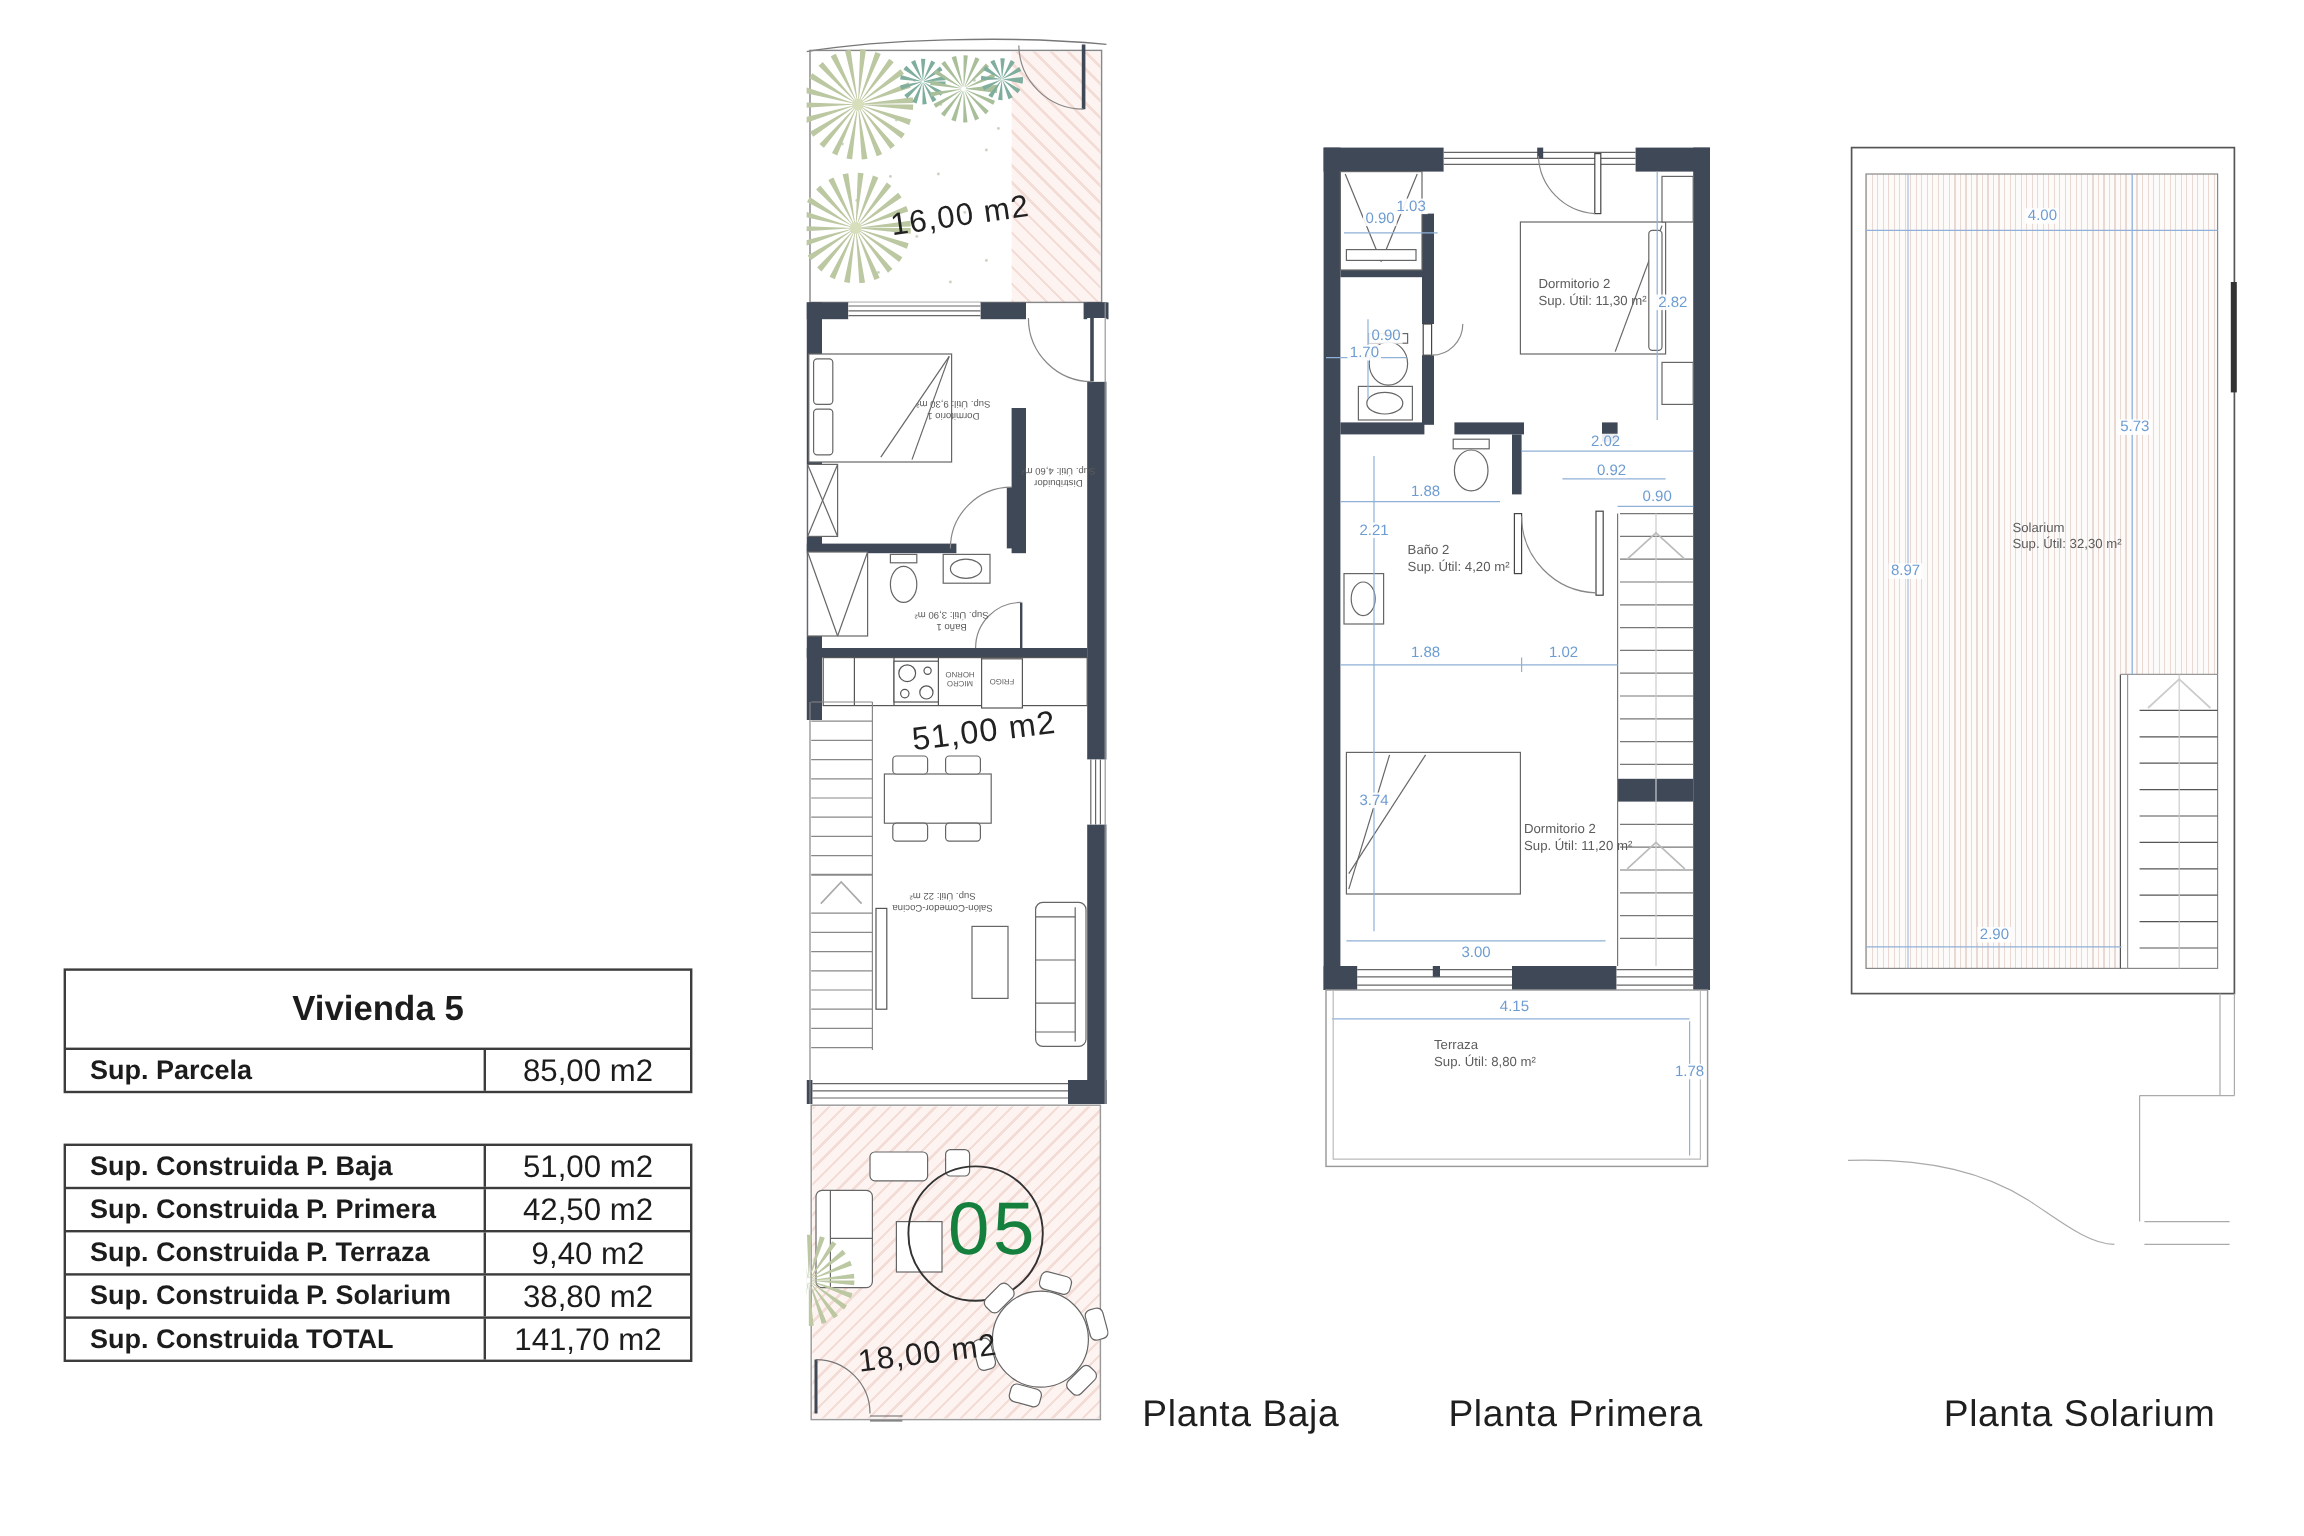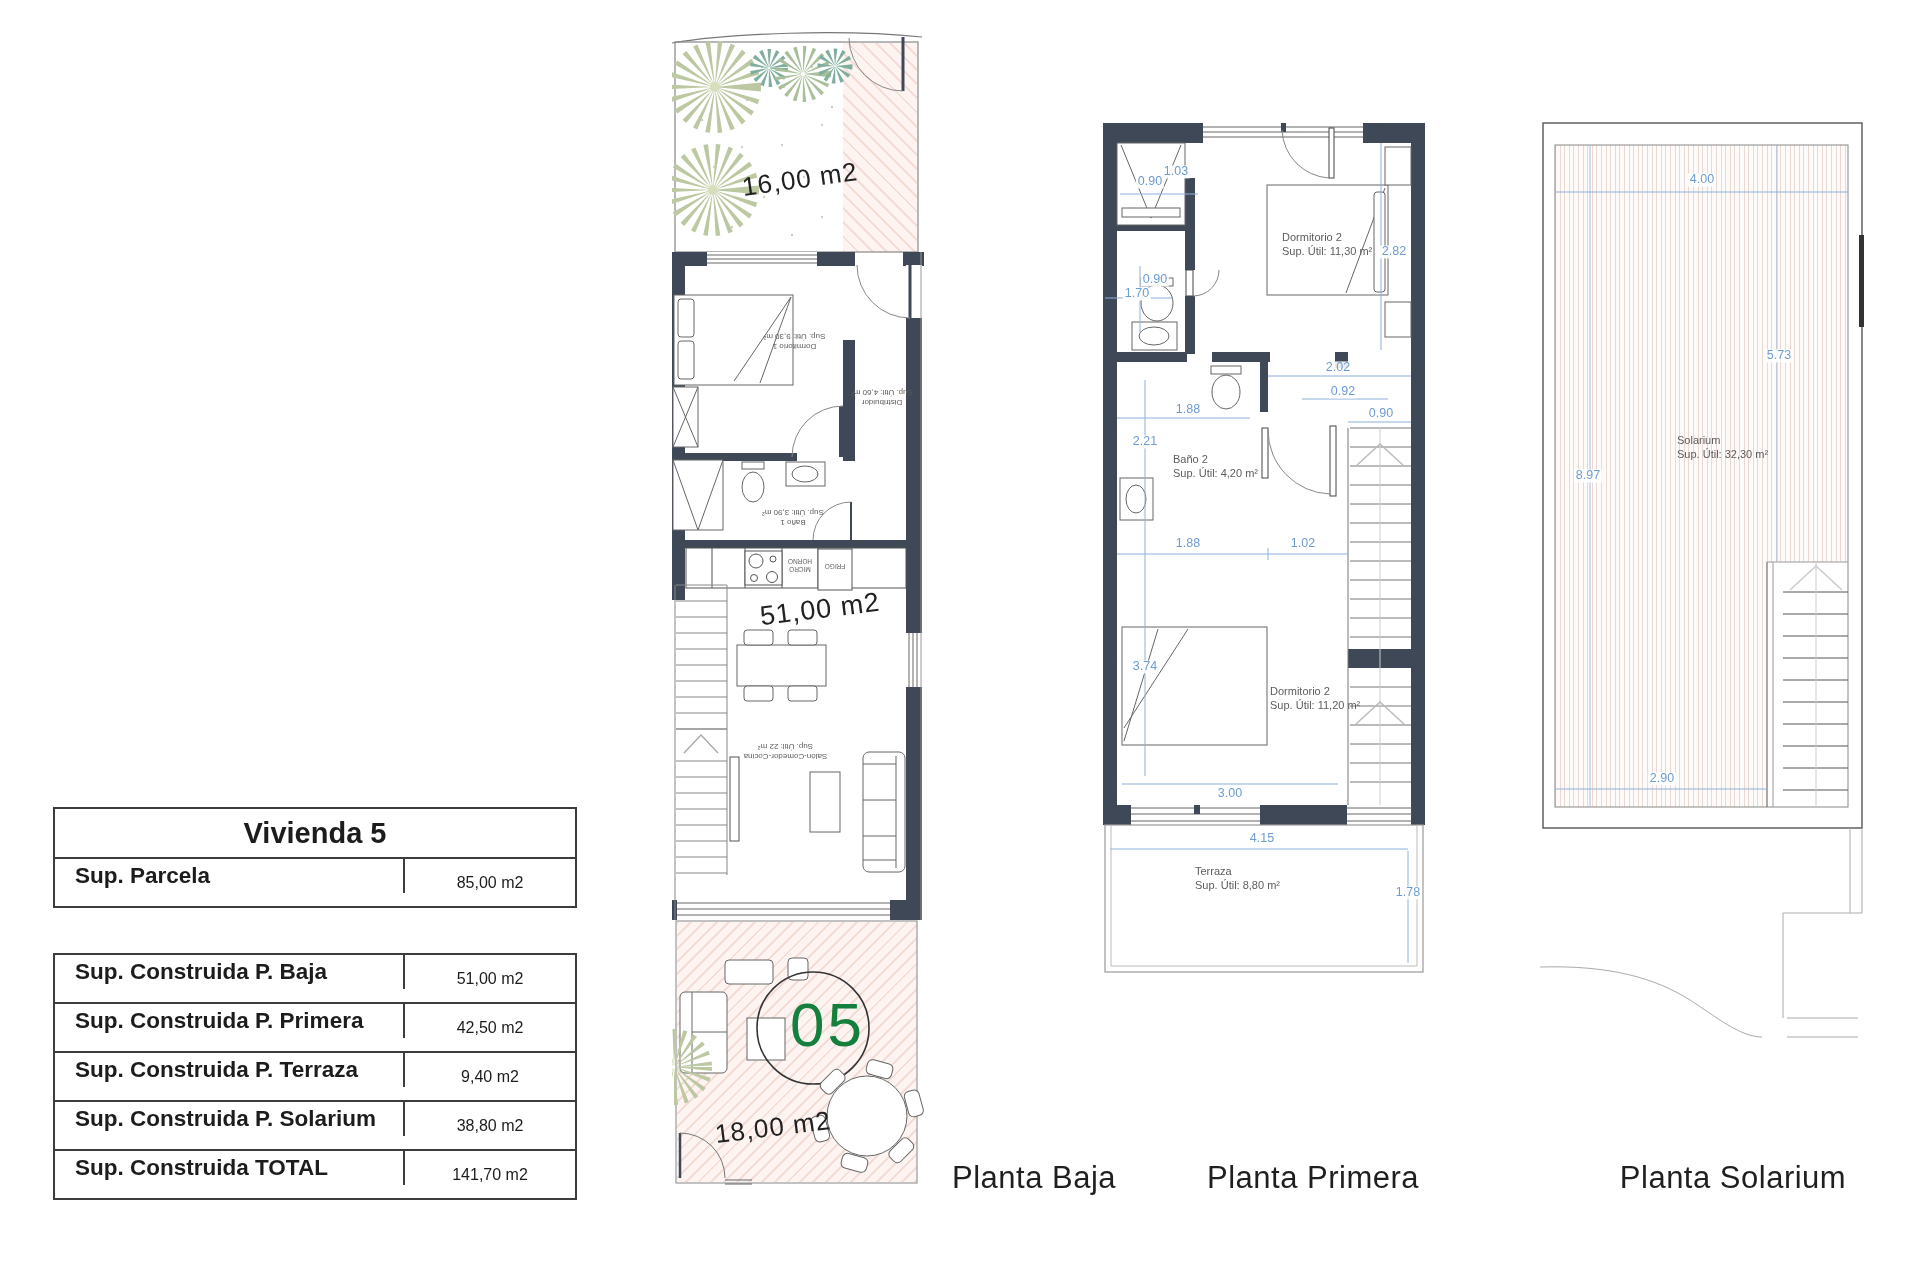--- a/index.html
+++ b/index.html
@@ -17,25 +17,25 @@
   .rl1{font-size:8px;}
   .flip{transform:rotate(180deg);}
   .big{position:absolute;font-size:26px;color:#212121;white-space:nowrap;letter-spacing:1px;text-align:center;}
   .dim{position:absolute;font-size:12.5px;color:#6d9cd1;transform:translate(-50%,-50%);
        background:rgba(255,255,255,.9);padding:0 2px;line-height:1.05;white-space:nowrap;}
   .cap{position:absolute;font-size:31px;color:#1f1f1f;width:240px;text-align:center;letter-spacing:.5px;}
   
   .tbl{position:absolute;width:520px;border:2px solid #3c3c3c;background:#fff;}
   .tr{display:flex;border-top:2px solid #3c3c3c;}
   .tr:first-child{border-top:none;}
-  .title{width:100%;height:48px;display:flex;align-items:center;justify-content:center;
+  .title{width:100%;height:64px;display:flex;align-items:center;justify-content:center;
          font-size:29px;font-weight:bold;}
   .lab{width:350px;height:34px;display:flex;align-items:center;padding-left:20px;
        box-sizing:border-box;font-weight:bold;font-size:22.5px;border-right:2px solid #3c3c3c;}
-  .val{flex:1;height:47px;display:flex;align-items:center;justify-content:center;font-size:16px;}
+  .val{flex:1;height:34px;display:flex;align-items:center;justify-content:center;font-size:26px;}
   .u05{position:absolute;font-size:62px;letter-spacing:3px;color:#15803d;text-align:right;line-height:1;}
 </style>
 </head>
 <body>
 
 <div class="canvas">
 
   <div class="tbl" style="left:53px;top:807px;">
     <div class="tr">
         <div class="title">Vivienda 5</div>

